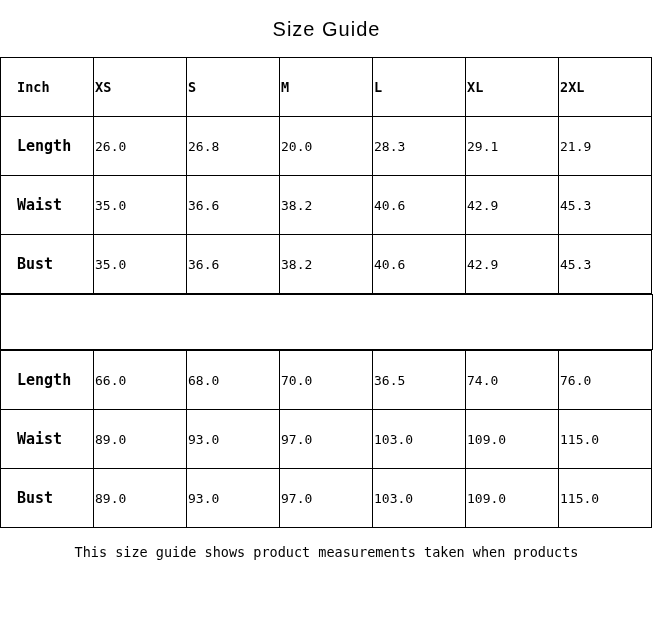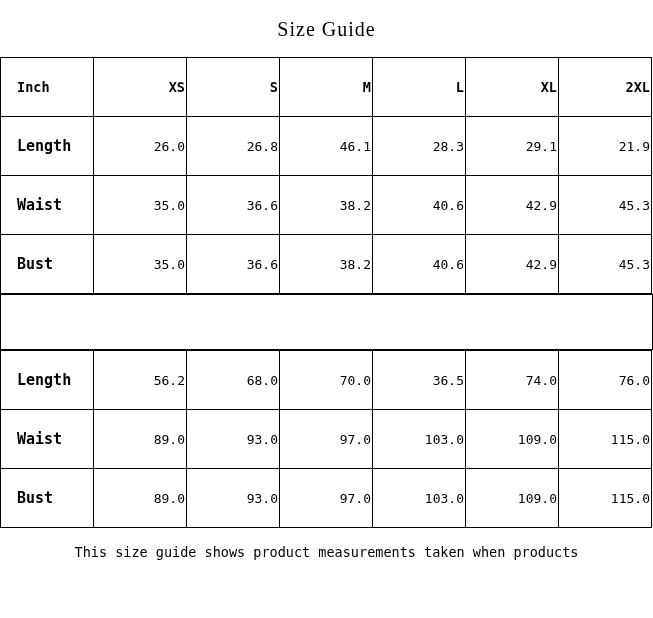--- a/index.html
+++ b/index.html
@@ -16,35 +16,35 @@
   }
   .page {
     position: relative;
     width: 653px;
     height: 618px;
     box-sizing: border-box;
     background: #ffffff;
   }
   .title {
     text-align: center;
-    font-family: Liberation Serif, serif;
+    font-family: Liberation Sans, sans-serif;
     font-size: 20px;
     letter-spacing: 1px;
     padding-top: 18px;
     padding-bottom: 16px;
     color: #000000;
   }
   table.size-table {
     width: 589px;
     border-collapse: collapse;
     table-layout: fixed;
   }
   table.size-table td {
     border: 1px solid #000000;
-    text-align: right;
+    text-align: left;
     vertical-align: middle;
     height: 56px;
     font-size: 13px;
     font-family: "DejaVu Sans Mono", monospace;
     color: #000000;
   }
   table.size-table td.rowhead {
     font-weight: bold;
     text-align: left;
     padding-left: 16px;
@@ -105,21 +105,21 @@
         <td class="colhead">S</td>
         <td class="colhead">M</td>
         <td class="colhead">L</td>
         <td class="colhead">XL</td>
         <td class="colhead">2XL</td>
       </tr>
       <tr>
         <td class="rowhead">Length</td>
         <td>26.0</td>
         <td>26.8</td>
-        <td>46.1</td>
+        <td>20.0</td>
         <td>28.3</td>
         <td>29.1</td>
         <td>21.9</td>
       </tr>
       <tr>
         <td class="rowhead">Waist</td>
         <td>35.0</td>
         <td>36.6</td>
         <td>38.2</td>
         <td>40.6</td>
@@ -146,21 +146,21 @@
         <col class="cx">
         <col class="cx">
         <col class="cx">
         <col class="cx">
         <col class="cx">
         <col class="cx">
     </colgroup>
     <tbody>
       <tr>
         <td class="rowhead">Length</td>
-        <td>56.2</td>
+        <td>66.0</td>
         <td>68.0</td>
         <td>70.0</td>
         <td>36.5</td>
         <td>74.0</td>
         <td>76.0</td>
       </tr>
       <tr>
         <td class="rowhead">Waist</td>
         <td>89.0</td>
         <td>93.0</td>

